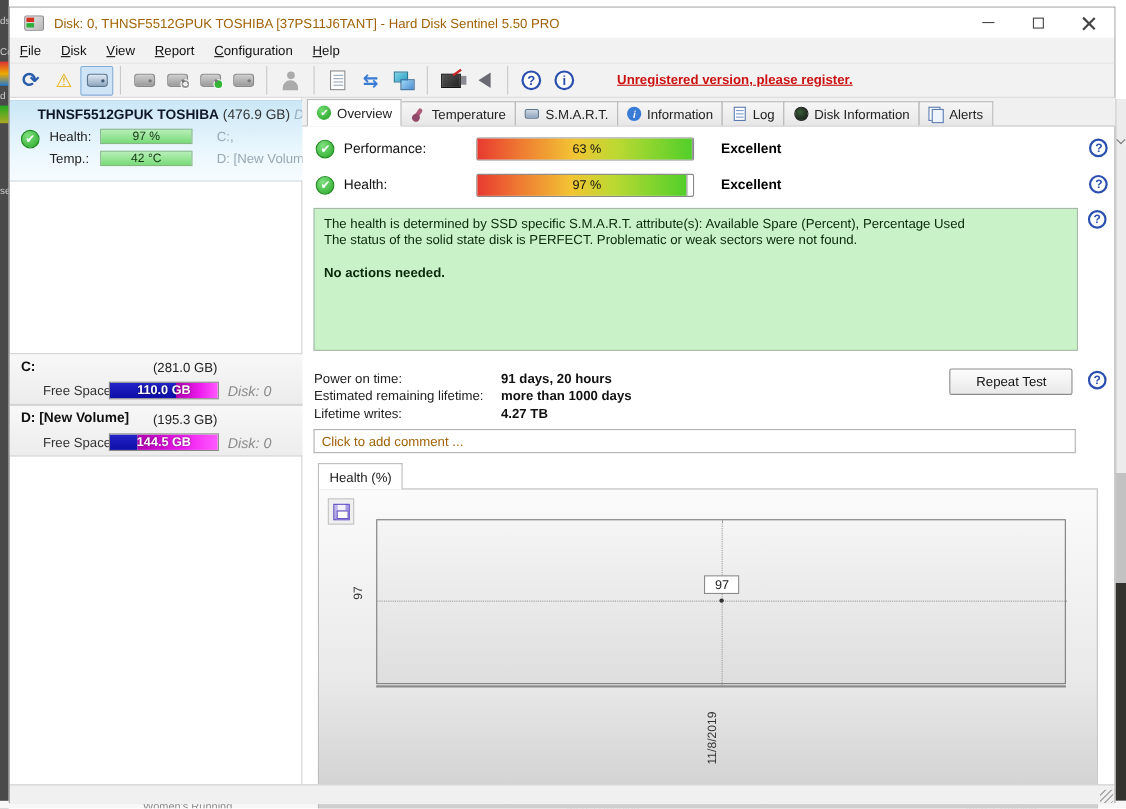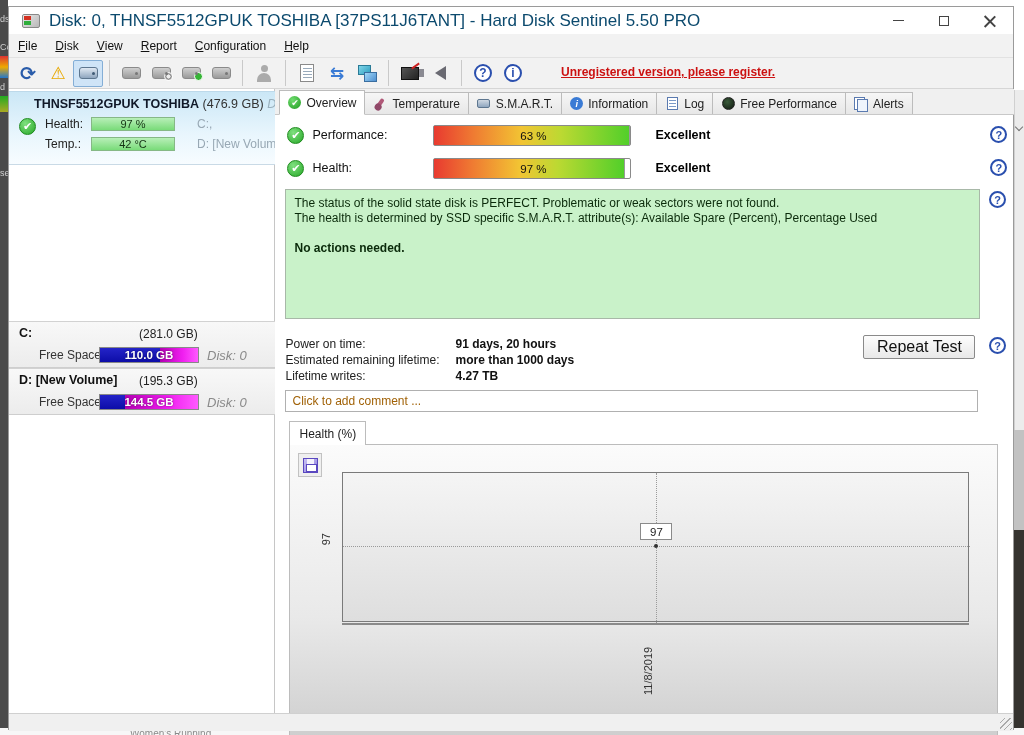--- a/index.html
+++ b/index.html
@@ -28,21 +28,21 @@
 
   
   #window { position:absolute; left:8px; top:6px; width:1006px; height:724px;
             background:#fff; border:1px solid #9a9a9a; }
 
   .titlebar { position:relative; height:27px; background:#fff; display:flex; align-items:center; }
   .app-icon { width:18px; height:14px; margin-left:13px; position:relative;
               background:linear-gradient(135deg,#e8e8e8 0%,#b8b8b8 100%); border:1px solid #888; border-radius:2px; }
   .app-icon::before { content:""; position:absolute; left:1px; top:1px; width:7px; height:4px; background:#d33020; }
   .app-icon::after  { content:""; position:absolute; left:1px; top:6px; width:7px; height:4px; background:#2fae3c; }
-  .title-text { margin-left:9px; font-size:17px; color:#0c4a6e; }
+  .title-text { margin-left:9px; font-size:12px; color:#a16207; }
   .win-controls { position:absolute; right:0; top:0; height:27px; display:flex; }
   .win-btn { width:46px; height:27px; display:flex; align-items:center; justify-content:center; }
   .ic-min { width:11px; height:0; border-top:1px solid #444; }
   .ic-max { width:10px; height:10px; border:1px solid #444; }
   .ic-close { position:relative; width:12px; height:12px; }
   .ic-close::before,.ic-close::after { content:""; position:absolute; left:5px; top:-1px; width:1.5px; height:15px; background:#444; }
   .ic-close::before { transform:rotate(45deg); } .ic-close::after { transform:rotate(-45deg); }
 
   .menubar { height:24px; background:#f2f2f2; display:flex; align-items:center;
              font-size:12px; color:#111; border-bottom:1px solid #e2e2e2; }
@@ -160,21 +160,21 @@
 
   .status-box { position:absolute; left:10px; top:100px; width:695px; height:130px; background:#c9f2c9;
                 border:1px solid #a8b8a8; padding:6px 8px; font-size:12px; color:#0a2a0a; line-height:15px; }
   .sb-bold { font-weight:bold; margin-top:15px; }
 
   .info-label { position:absolute; left:10px; font-size:12px; color:#222; }
   .info-value { position:absolute; left:180px; font-size:12px; font-weight:bold; color:#111; }
   .il-1 { top:248px; } .il-2 { top:264px; } .il-3 { top:280px; }
   .repeat-btn { position:absolute; left:588px; top:246px; width:112px; height:24px;
                 background:linear-gradient(180deg,#fdfdfd,#e8e8e8); border:1px solid #8a8a8a; border-radius:2px;
-                font-size:16px; color:#111; display:flex; align-items:center; justify-content:center; }
+                font-size:12px; color:#111; display:flex; align-items:center; justify-content:center; }
   .comment-box { position:absolute; left:10px; top:301px; width:693px; height:22px; border:1px solid #b0b0b0;
                  font-size:12px; color:#a16207; display:flex; align-items:center; padding-left:6px; background:#fff; }
 
   
   .chart-tab { position:absolute; left:14px; top:332px; height:24px; padding:0 9px; background:#fff;
                border:1px solid #bcbcbc; border-bottom:none; font-size:12px; color:#222;
                display:flex; align-items:center; z-index:2; }
   .chart-panel { position:absolute; left:14px; top:355px; width:709px; height:316px;
                  background:linear-gradient(180deg,#fbfbfb 0%,#e9e9e9 55%,#c9c9c9 100%);
                  border:1px solid #bcbcbc; }
@@ -405,21 +405,21 @@
           <div class="tab">
             <span class="t-ic">
                 <span class="ic-page"></span>
               </span>
             <span>Log</span>
           </div>
           <div class="tab">
             <span class="t-ic">
                 <span class="ic-gauge"></span>
               </span>
-            <span>Free Performance</span>
+            <span>Disk Information</span>
           </div>
           <div class="tab">
             <span class="t-ic">
                 <span class="ic-pages"></span>
               </span>
             <span>Alerts</span>
           </div>
         </div>
 
         <div class="ov-row row-perf">
@@ -438,22 +438,22 @@
           <span class="ov-label">Health:</span>
           <div class="pct-bar">
             <div class="pct-fill" style="width: 97%;"></div>
             <div class="pct-text">97 %</div>
           </div>
           <span class="ov-rating">Excellent</span>
           <div class="help-icon help-tr" style="top:2px">?</div>
         </div>
 
         <div class="status-box">
+          <div>The health is determined by SSD specific S.M.A.R.T. attribute(s):  Available Spare (Percent), Percentage Used</div>
           <div>The status of the solid state disk is PERFECT. Problematic or weak sectors were not found.</div>
-          <div>The health is determined by SSD specific S.M.A.R.T. attribute(s):  Available Spare (Percent), Percentage Used</div>
           <div class="sb-bold">No actions needed.</div>
         </div>
         <div class="help-icon help-tr" style="top:102px">?</div>
 
         <span class="info-label il-1">Power on time:</span>
         <span class="info-value il-1">91 days, 20 hours</span>
         <span class="info-label il-2">Estimated remaining lifetime:</span>
         <span class="info-value il-2">more than 1000 days</span>
         <span class="info-label il-3">Lifetime writes:</span>
         <span class="info-value il-3">4.27 TB</span>

